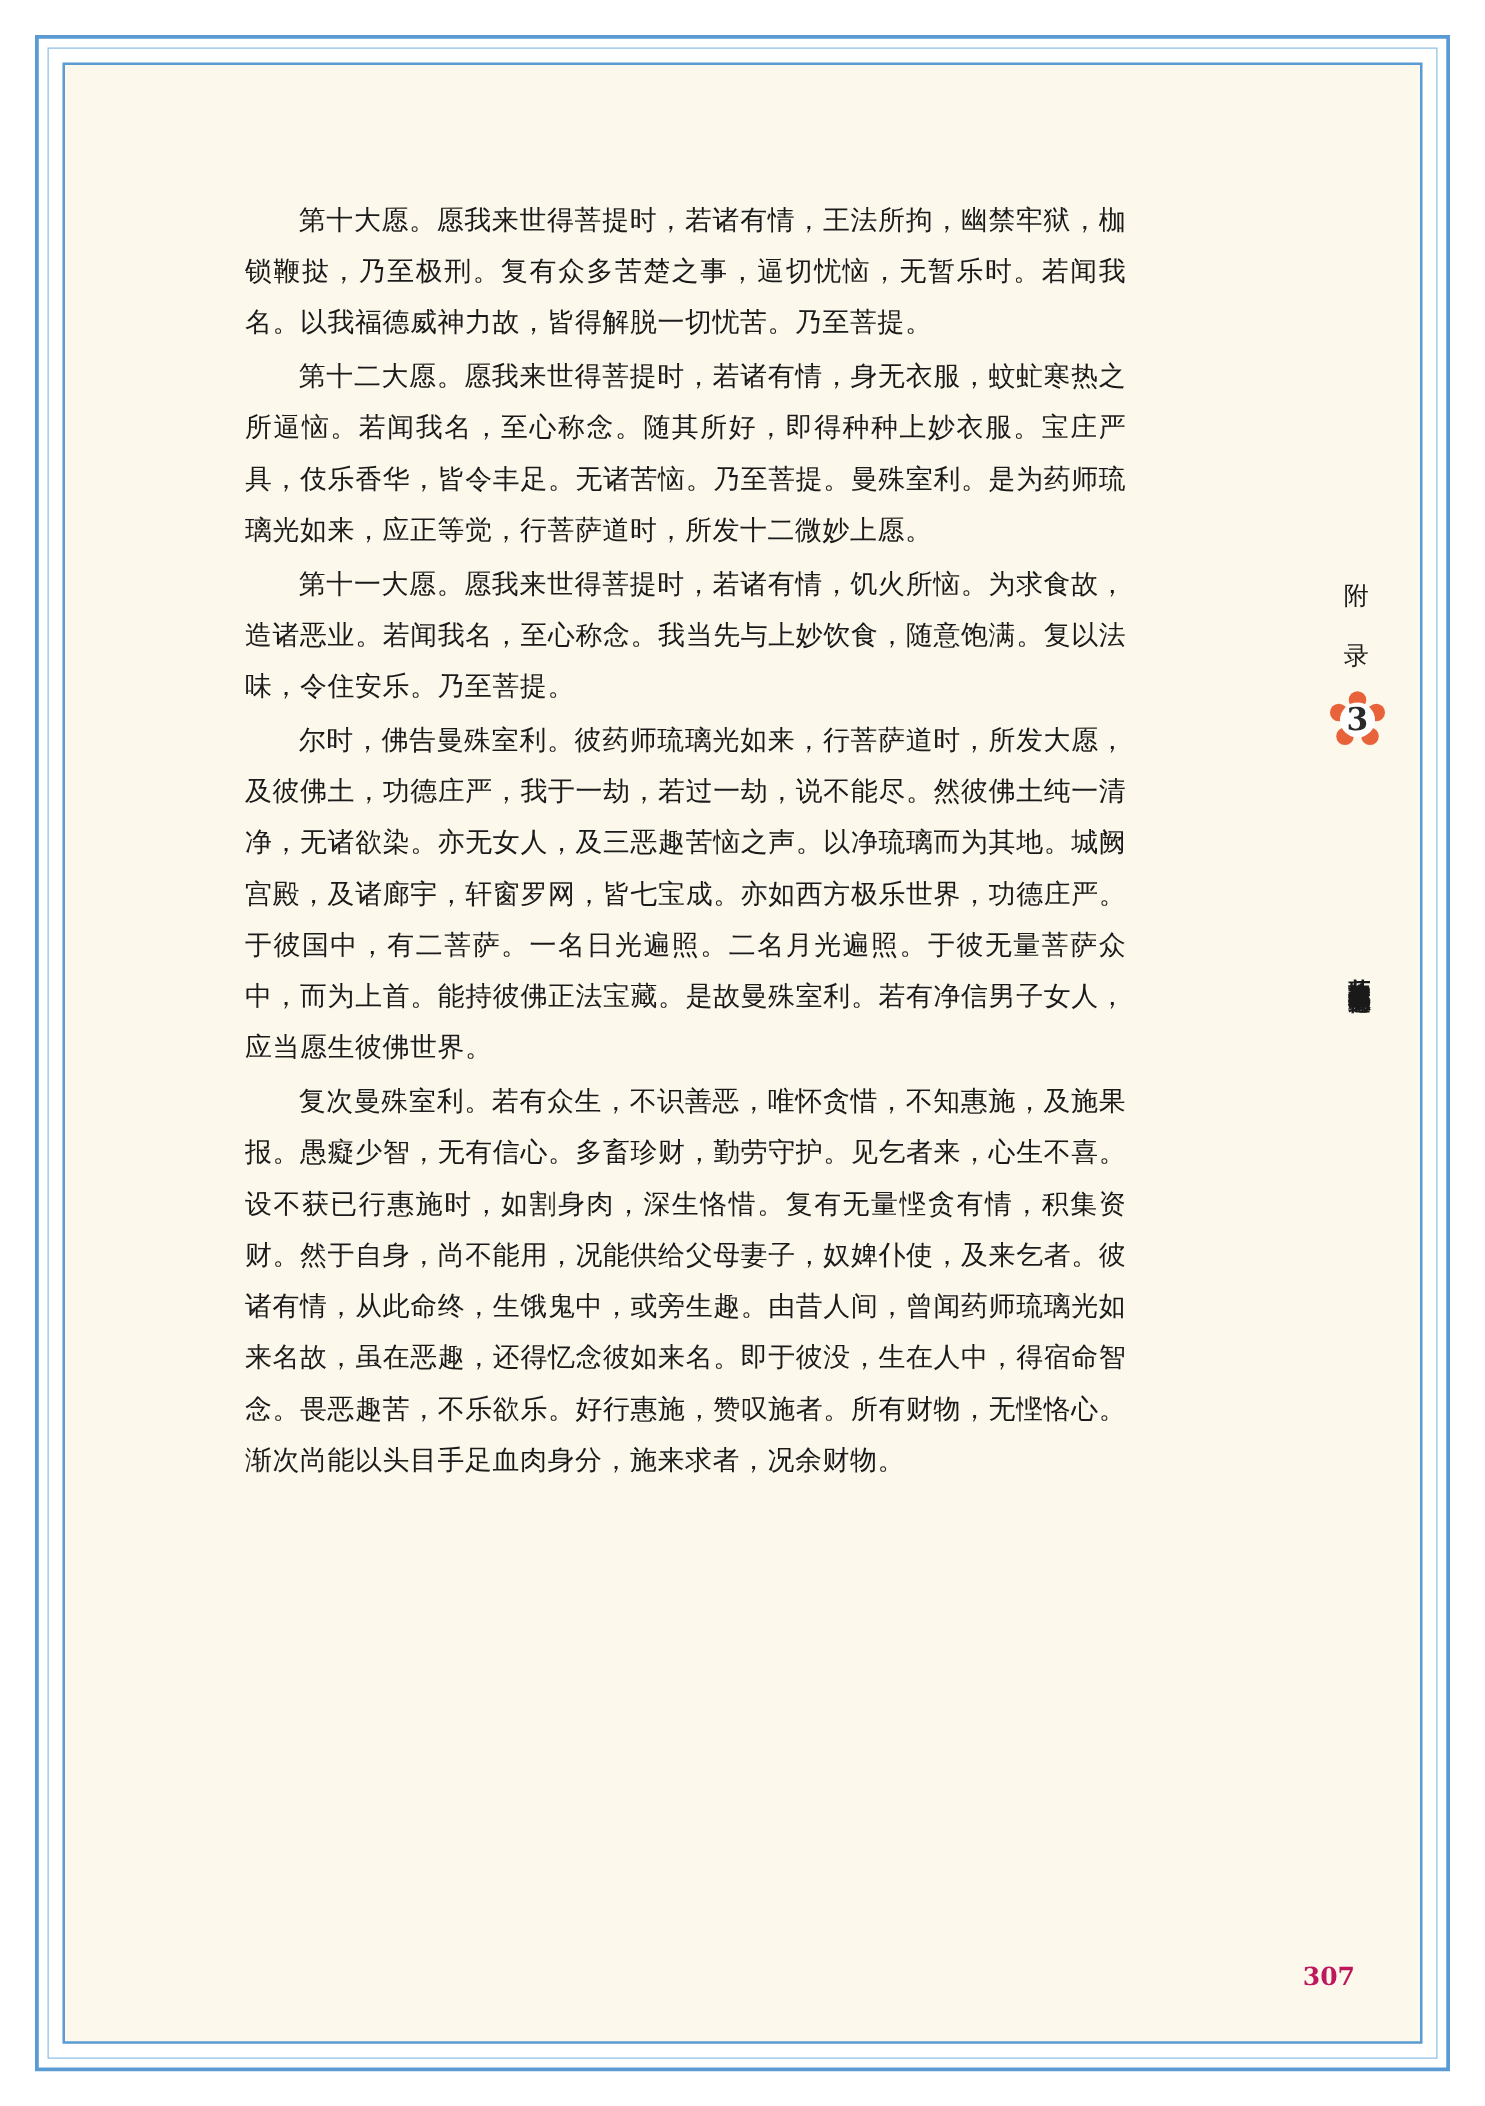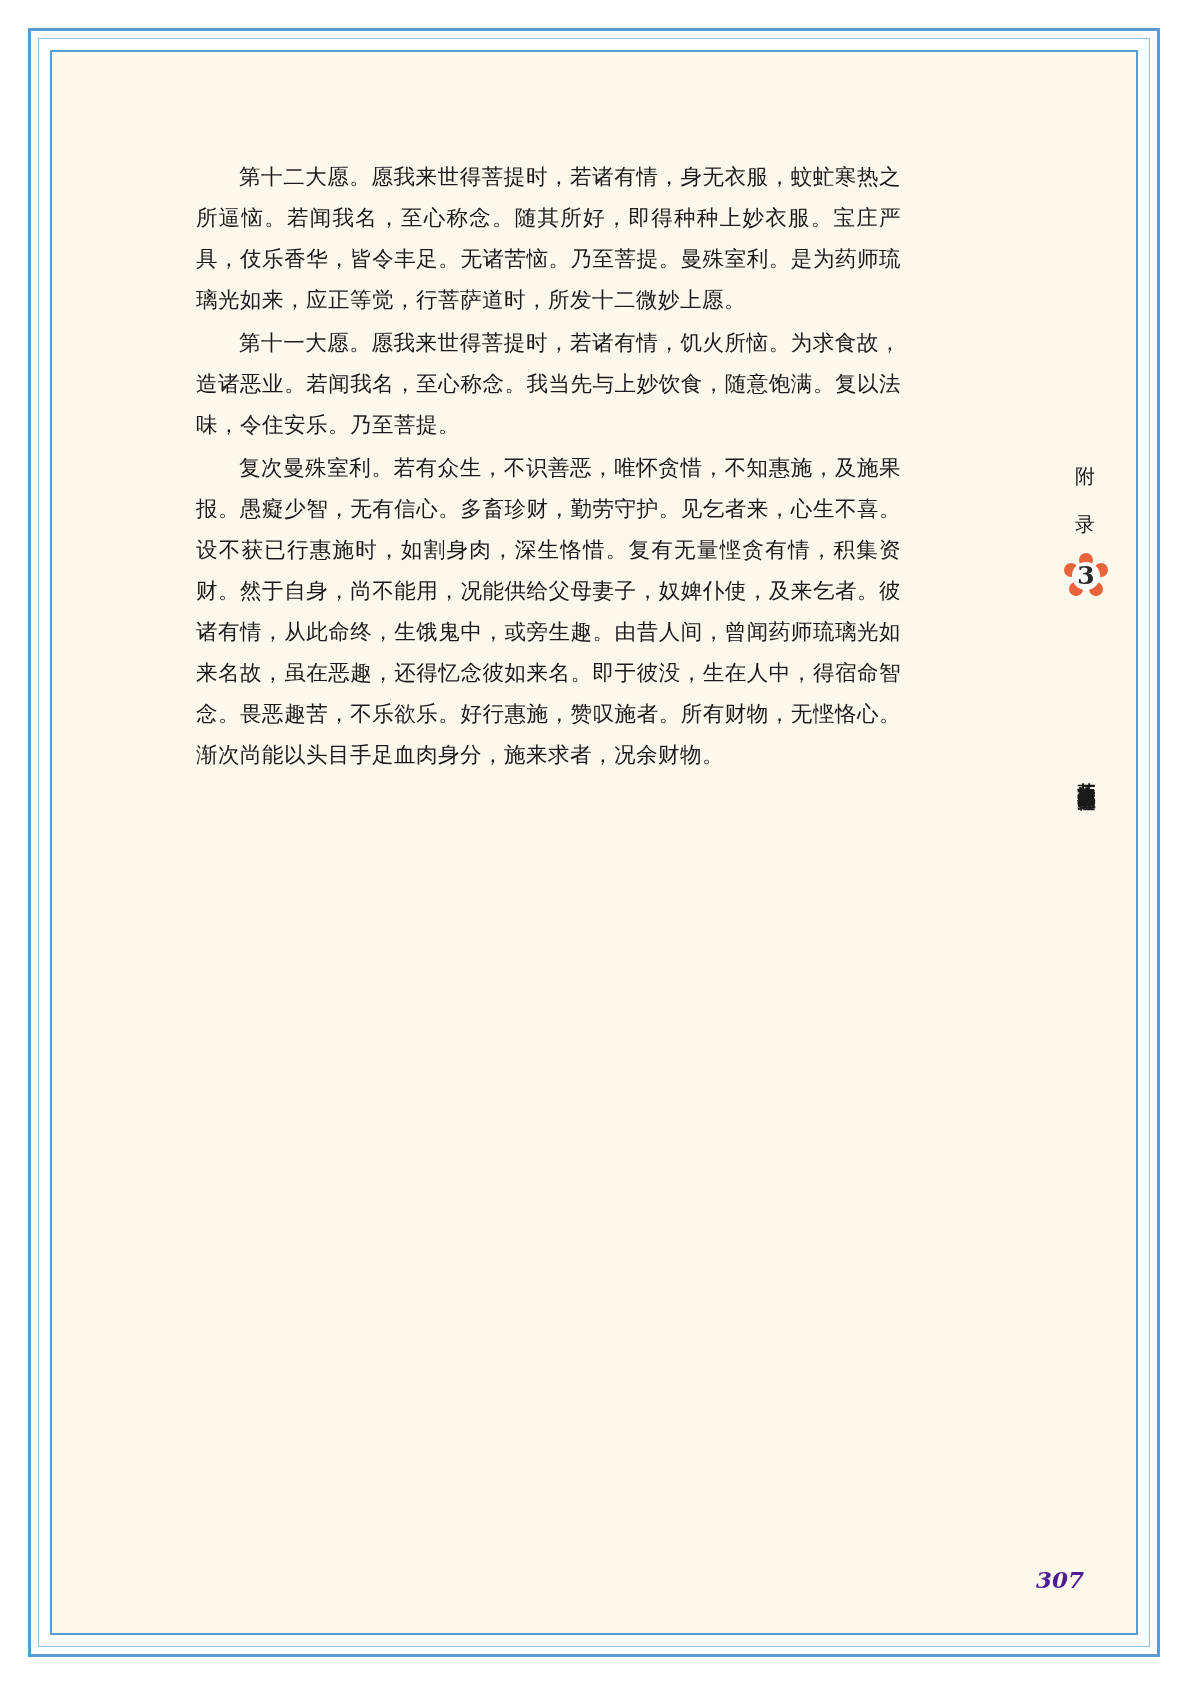--- a/index.html
+++ b/index.html
@@ -131,40 +131,41 @@
     margin: 0 auto;
     letter-spacing: 1px;
     height: 330px;
     font-weight: bold;
   }
 
   .page-number {
     position: absolute;
     right: 48px;
     bottom: 36px;
-    font-size: 23px;
+    font-size: 20px;
     font-weight: bold;
-    color: #4c1d95;
+    color: #be185d;
     font-family: "DejaVu Serif", "Liberation Serif", serif;
-    font-style: italic;
   }
 </style>
 </head>
 <body>
 
 <div class="page">
   <div class="frame-outer"></div>
   <div class="frame-mid"></div>
   <div class="frame-inner"></div>
 
   <div class="content">
 
     <div class="text-column">
+      <p class="para">第十大愿。愿我来世得菩提时，若诸有情，王法所拘，幽禁牢狱，枷锁鞭挞，乃至极刑。复有众多苦楚之事，逼切忧恼，无暂乐时。若闻我名。以我福德威神力故，皆得解脱一切忧苦。乃至菩提。</p>
       <p class="para">第十二大愿。愿我来世得菩提时，若诸有情，身无衣服，蚊虻寒热之所逼恼。若闻我名，至心称念。随其所好，即得种种上妙衣服。宝庄严具，伎乐香华，皆令丰足。无诸苦恼。乃至菩提。曼殊室利。是为药师琉璃光如来，应正等觉，行菩萨道时，所发十二微妙上愿。</p>
       <p class="para">第十一大愿。愿我来世得菩提时，若诸有情，饥火所恼。为求食故，造诸恶业。若闻我名，至心称念。我当先与上妙饮食，随意饱满。复以法味，令住安乐。乃至菩提。</p>
+      <p class="para">尔时，佛告曼殊室利。彼药师琉璃光如来，行菩萨道时，所发大愿，及彼佛土，功德庄严，我于一劫，若过一劫，说不能尽。然彼佛土纯一清净，无诸欲染。亦无女人，及三恶趣苦恼之声。以净琉璃而为其地。城阙宫殿，及诸廊宇，轩窗罗网，皆七宝成。亦如西方极乐世界，功德庄严。于彼国中，有二菩萨。一名日光遍照。二名月光遍照。于彼无量菩萨众中，而为上首。能持彼佛正法宝藏。是故曼殊室利。若有净信男子女人，应当愿生彼佛世界。</p>
       <p class="para">复次曼殊室利。若有众生，不识善恶，唯怀贪惜，不知惠施，及施果报。愚癡少智，无有信心。多畜珍财，勤劳守护。见乞者来，心生不喜。设不获已行惠施时，如割身肉，深生恪惜。复有无量悭贪有情，积集资财。然于自身，尚不能用，况能供给父母妻子，奴婢仆使，及来乞者。彼诸有情，从此命终，生饿鬼中，或旁生趣。由昔人间，曾闻药师琉璃光如来名故，虽在恶趣，还得忆念彼如来名。即于彼没，生在人中，得宿命智念。畏恶趣苦，不乐欲乐。好行惠施，赞叹施者。所有财物，无悭恪心。渐次尚能以头目手足血肉身分，施来求者，况余财物。</p>
     </div>
 
     <div class="side-strip">
       <div class="side-appendix">
         <div>附</div>
         <div>录</div>
       </div>
 
       <div class="flower-badge">

